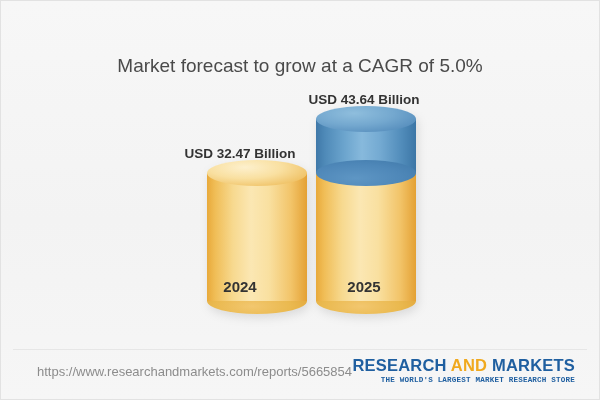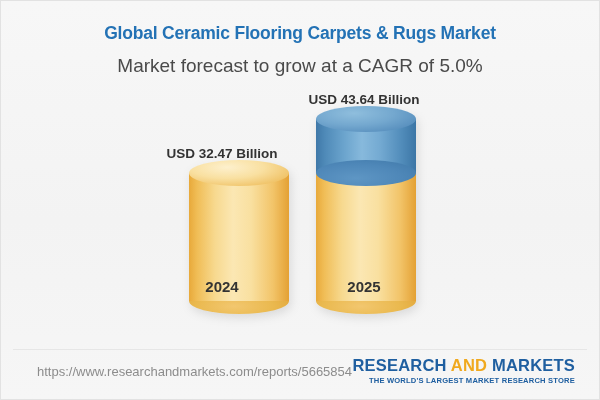--- a/index.html
+++ b/index.html
@@ -34,21 +34,21 @@
   .subtitle {
     position:absolute; left:0; right:0; top:54px;
     text-align:center;
     font-size:19px; font-weight:normal;
     color:#4a4a4a;
   }
 
   .plot { position:absolute; left:0; top:90px; width:600px; height:250px; }
 
   .bar-group { position:absolute; bottom:40px; width:96px; }
-  .bar-group.g2024 { left:173px;padding-left:15px; }
+  .bar-group.g2024 { left:191px;padding-left:15px; }
   .bar-group.g2030 { left:315px; }
 
   .cyl-label {
     position:absolute; left:50%; transform:translateX(-50%);
     white-space:nowrap;
     font-size:13.5px; font-weight:bold; color:#333333;
   }
   .g2024 .cyl-label { bottom:calc(100% + 12px); }
   .g2030 .cyl-label { bottom:calc(100% + 12px); }
 
@@ -118,30 +118,29 @@
     transform:translateY(-50%);
     text-align:right;
   }
   .logo-main {
     font-size:16.5px; font-weight:bold; letter-spacing:0.2px;
     color:#1f5fa0; white-space:nowrap; line-height:1.05;
   }
   .logo-and { color:#f0a91e; }
   .logo-tag {
     font-size:7.6px; font-weight:bold; letter-spacing:0.18px;
-    color:#1f5fa0; white-space:nowrap; margin-top:2px;
+    color:#1f5fa0; white-space:nowrap; margin-top:2px;font-family:Liberation Mono, monospace;
   }
 </style>
 </head>
 <body>
 
 <div class="card">
   <div class="inner">
 
-    <div class="title">Global Ceramic Flooring Carpets &amp; Rugs Market</div>
     <div class="subtitle">Market forecast to grow at a CAGR of 5.0%</div>
 
     <div class="plot">
 
       <div class="bar-group g2024">
         <div class="cyl-label">USD 32.47 Billion</div>
         <div class="cyl">
           <div class="seg seg-yellow" style="height:128px;">
             <div class="cap cap-bottom-yellow"></div>
             <div class="cap cap-top-yellow"></div>

